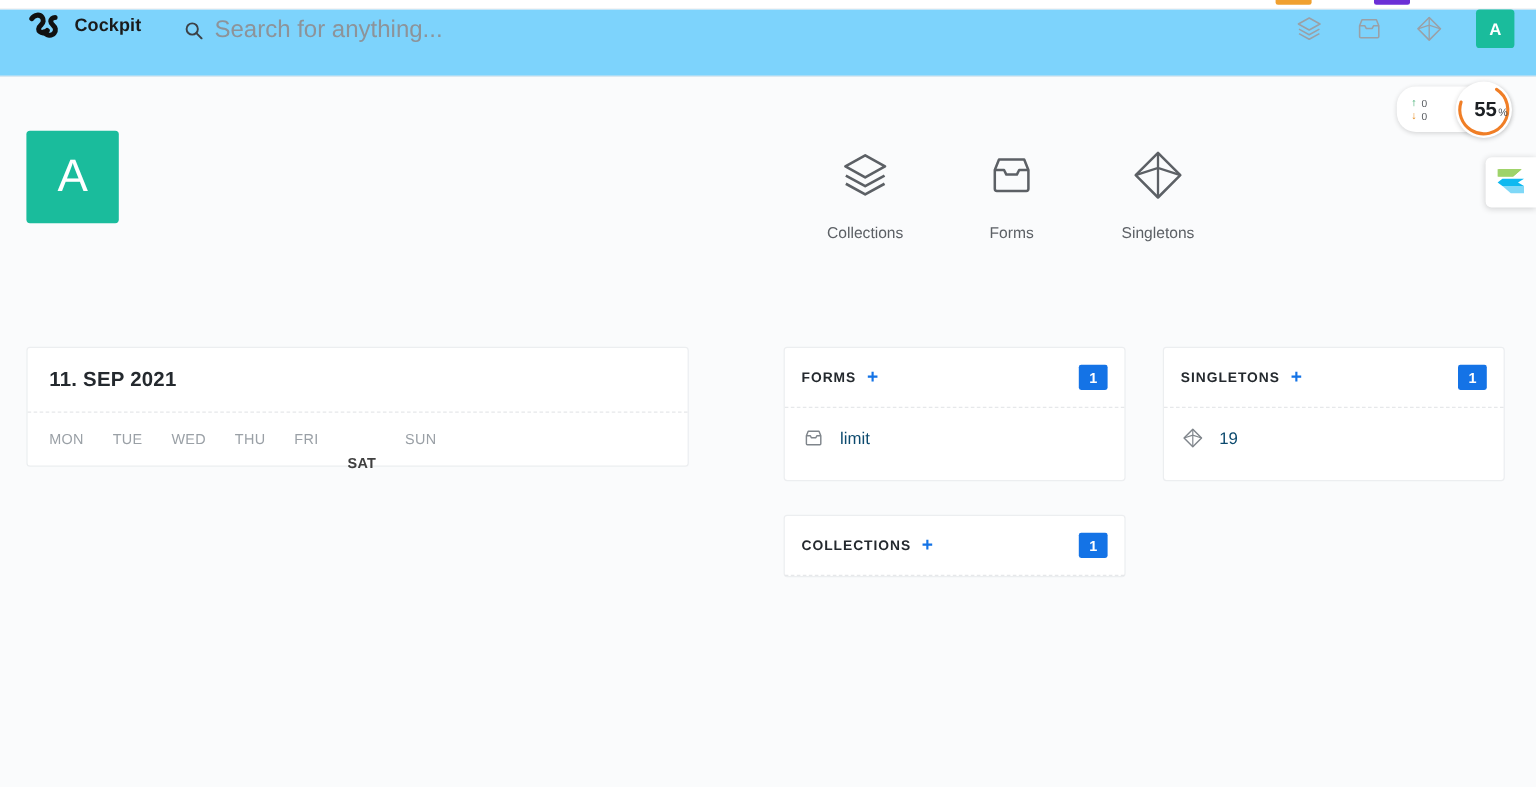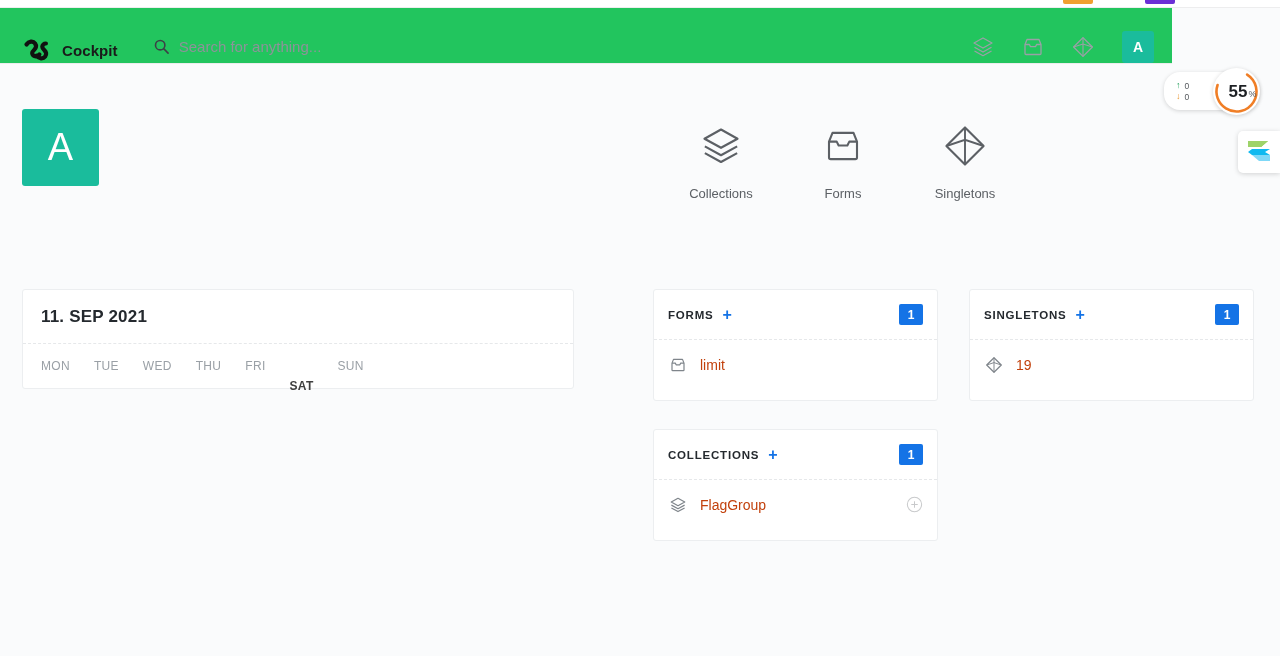--- a/index.html
+++ b/index.html
@@ -18,39 +18,39 @@
   #browser-strip .tabmark { position: absolute; top: 0; height: 4px; border-radius: 0 0 2px 2px; }
   #tabmark-orange { left: 1063px; width: 30px; background: #f0a030; }
   #tabmark-purple { left: 1145px; width: 30px; background: #6b2fd6; }
   #strip-underline {
     position: absolute; top: 7px; left: 0; width: 1280px; height: 1px;
     background: #ededee;
   }
 
   
   #header {
-    position: absolute; top: 8px; left: 0; width: 1172px; height: 56px;
-    background: #22c55e;
+    position: absolute; top: 8px; left: 0; width: 1280px; height: 56px;
+    background: #7dd3fc;
     border-bottom: 1px solid #ececed;
-    display: flex; align-items: flex-end;
+    display: flex; align-items: flex-start;
   }
   #brand { display: flex; align-items: center; margin-left: 22px; gap: 10px; }
   #brand-logo { width: 30px; height: 26px; display: block; }
   #brand-name {
     font-size: 15px; font-weight: bold; color: #1a1a1a; letter-spacing: .1px;
   }
   #search-box {
     display: flex; align-items: center; gap: 10px; margin-left: 36px;
     height: 34px; flex: 1;
   }
   #search-icon { width: 15px; height: 15px; display: block; flex: none; }
   #search-input {
     border: none; outline: none; background: transparent;
     font-family: "Liberation Sans", sans-serif;
-    font-size: 15px; color: #3a3f45; width: 420px;
+    font-size: 20px; color: #3a3f45; width: 420px;
   }
   #search-input::placeholder { color: #8d9399; }
 
   #header-actions {
     display: flex; align-items: center; gap: 20px; margin-right: 18px;
   }
   .header-icon-btn {
     width: 30px; height: 30px; display: flex; align-items: center; justify-content: center;
     cursor: pointer;
   }
@@ -115,21 +115,21 @@
     margin-left: auto; background: #1473e6; color: #fff;
     font-size: 12px; font-weight: bold; min-width: 24px; height: 21px;
     border-radius: 2px; display: flex; align-items: center; justify-content: center;
     padding: 0 6px;
   }
   .card-row {
     display: flex; align-items: center; gap: 12px;
     height: 49px; padding: 0 14px; cursor: pointer;
   }
   .card-row .row-icon { width: 20px; display: flex; align-items: center; justify-content: center; }
-  .card-row .row-label { font-size: 14px; color: #c2410c; }
+  .card-row .row-label { font-size: 14px; color: #0c4a6e; }
   .card-row .row-action { margin-left: auto; opacity: .28; cursor: pointer; display: flex; }
   .card-body { height: 60px; }
 
   
   #date-card { left: 22px; top: 225px; width: 552px; }
   #date-card-head { height: 54px; display: flex; align-items: center; padding: 0 18px;
                     border-bottom: 1px dashed #e6e8ea; }
   #date-title { font-size: 17px; font-weight: bold; color: #24292e; letter-spacing: .2px; }
   #weekdays { display: flex; align-items: center; gap: 24px; height: 44px; padding: 0 18px; }
   .weekday { font-size: 12px; color: #9aa0a6; letter-spacing: .3px; cursor: pointer; }
@@ -323,39 +323,20 @@
       </div>
     </div>
   </div>
 
   <div class="card" id="collections-card">
     <div class="card-head">
       <span class="card-title">COLLECTIONS</span>
       <span class="card-add">+</span>
       <span class="card-count">1</span>
     </div>
-    <div class="card-body">
-      <div class="card-row">
-        <span class="row-icon">
-          <svg width="18" height="18" viewBox="0 0 24 24">
-            <path d="M12 3 21 8l-9 5-9-5 9-5z" fill="none" stroke="#7f858b" stroke-width="1.6" stroke-linejoin="round"></path>
-            <path d="M3.2 12.2 12 17l8.8-4.8" fill="none" stroke="#7f858b" stroke-width="1.6" stroke-linejoin="round"></path>
-            <path d="M3.2 15.9 12 20.7l8.8-4.8" fill="none" stroke="#7f858b" stroke-width="1.6" stroke-linejoin="round"></path>
-          </svg>
-        </span>
-        <span class="row-label">FlagGroup</span>
-        <span class="row-action">
-          <svg width="17" height="17" viewBox="0 0 20 20">
-            <circle cx="10" cy="10" r="8.4" fill="none" stroke="#3d4248" stroke-width="1.2"></circle>
-            <line x1="10" y1="6.2" x2="10" y2="13.8" stroke="#3d4248" stroke-width="1.2"></line>
-            <line x1="6.2" y1="10" x2="13.8" y2="10" stroke="#3d4248" stroke-width="1.2"></line>
-          </svg>
-        </span>
-      </div>
-    </div>
   </div>
 </div>
 
 <div id="net-widget">
   <div id="net-pill">
     <div class="net-line">
       <span class="arrow up">↑</span>
       <span class="val">0</span>
       <span class="unit">K/s</span>
     </div>

